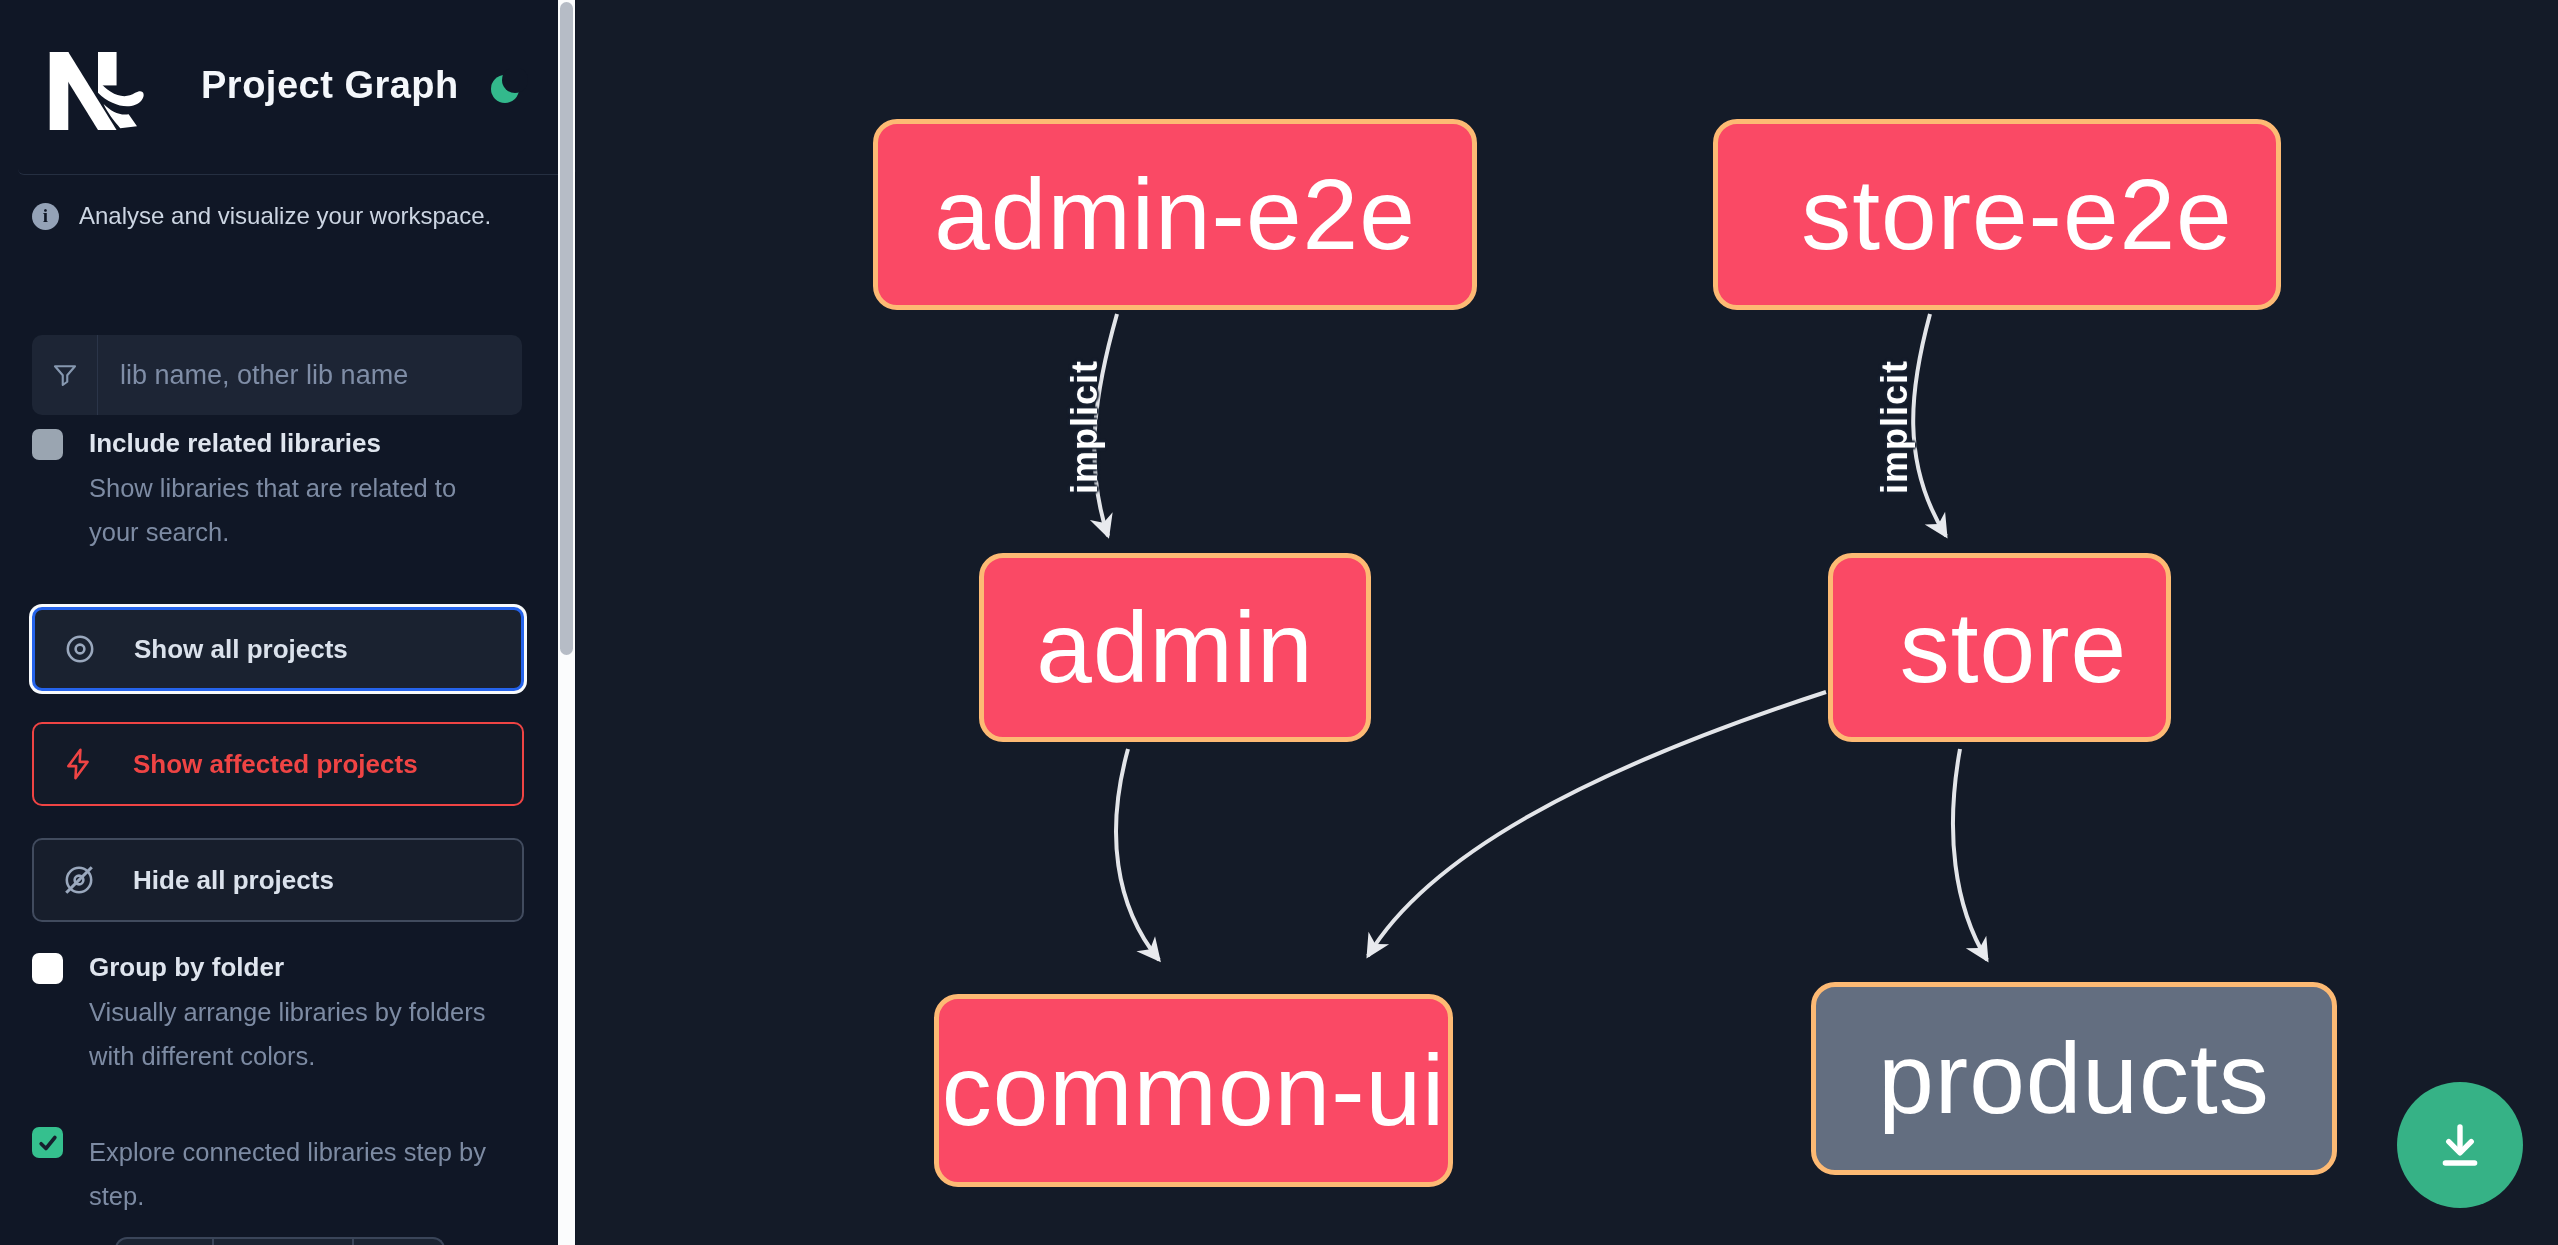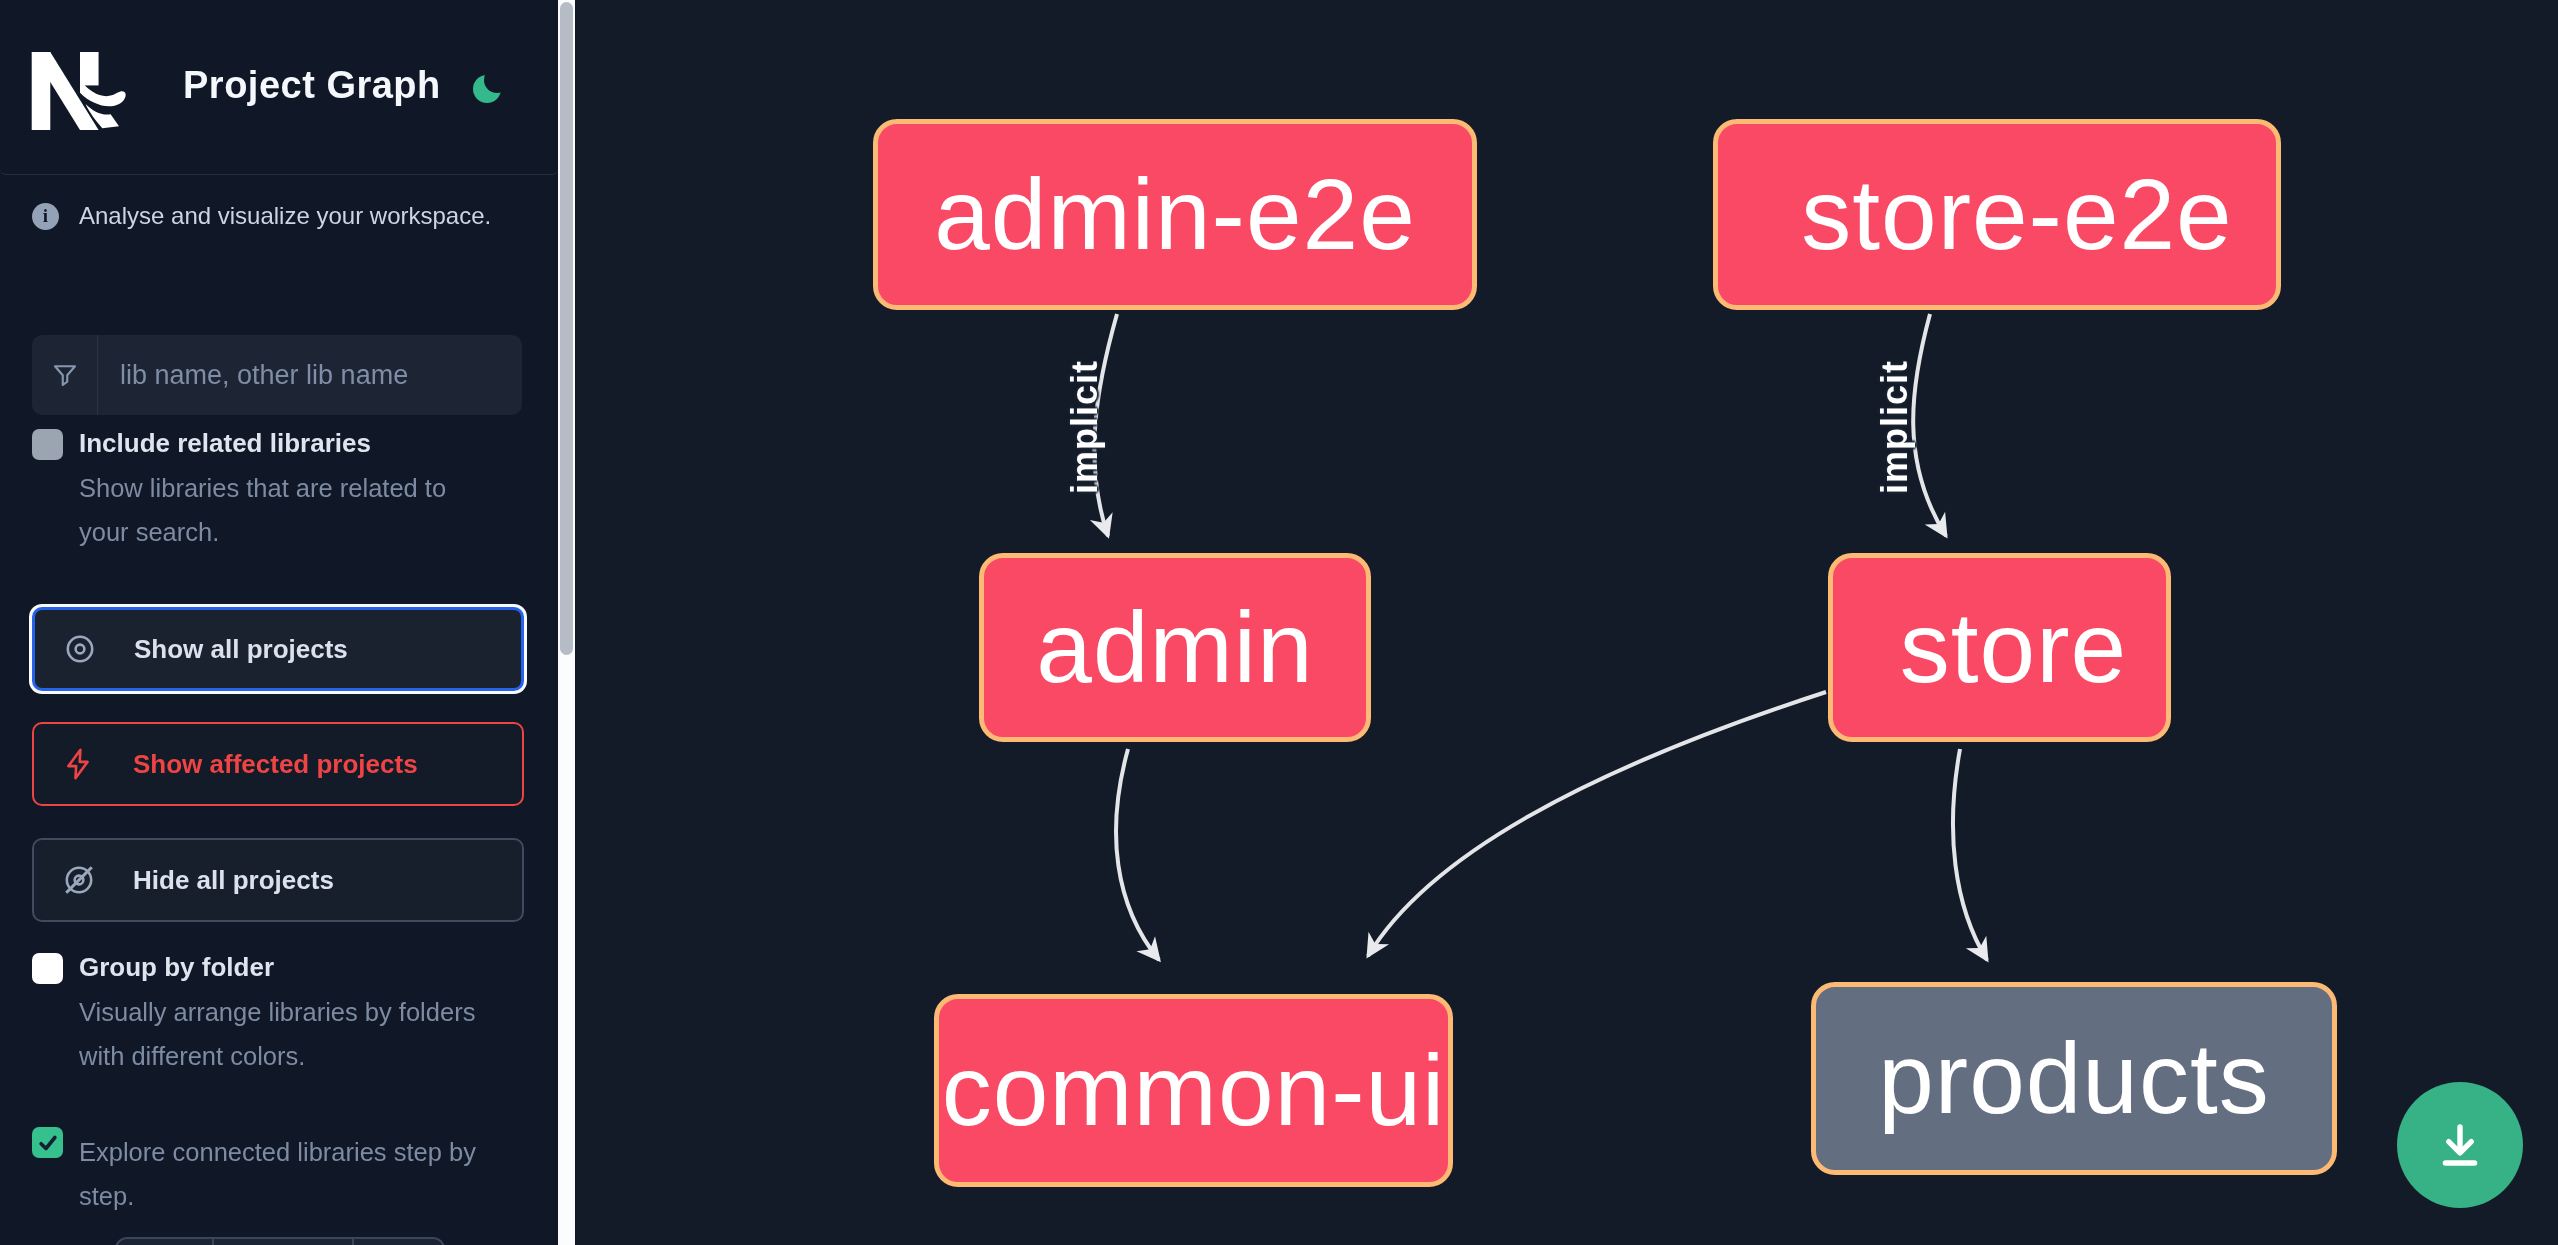--- a/index.html
+++ b/index.html
@@ -8,21 +8,21 @@
     width:2558px; height:1245px; position:relative; overflow:hidden;
     font-family:"Liberation Sans", sans-serif;
   }
 
   
   .sidebar {
     position:absolute; left:0; top:0; width:576px; height:1245px;
     background:#101726;
   }
   .sidebar-header {
-    position:absolute; left:0; top:0; width:558px; height:175px;
+    position:absolute; left:18px; top:0; width:558px; height:175px;
     border-bottom:1px solid #252f41;
     border-radius:6px;
   }
   .nx-logo { position:absolute; left:30px; top:52px; width:100px; height:78px; }
   .app-title {
     position:absolute; left:183px; top:64px; font-size:38px; font-weight:600;
     color:#f4f7fb; letter-spacing:0.5px;
   }
   .theme-toggle { position:absolute; left:470px; top:68px; width:40px; height:40px; cursor:pointer; background:none; border:none; }
 
@@ -38,21 +38,21 @@
     position:absolute; left:32px; top:335px; width:490px; height:80px;
     background:#1d2535; border-radius:10px; display:flex; align-items:stretch; overflow:hidden;
   }
   .search-icon-cell { width:66px; display:flex; align-items:center; justify-content:center; border-right:1px solid #2b3549; flex:none; }
   .search-input {
     flex:1; background:transparent; border:none; outline:none; color:#eab308;
     font-size:27px; padding:0 22px; font-family:"Liberation Sans", sans-serif;
   }
   .search-input::placeholder { color:#7f8da6; }
 
-  .toggle { position:absolute; left:32px; width:470px; display:flex; gap:16px; }
+  .toggle { position:absolute; left:32px; width:470px; display:flex; gap:26px; }
   .checkbox {
     width:31px; height:31px; border-radius:7px; margin-top:3px; flex:none; cursor:pointer;
     display:flex; align-items:center; justify-content:center;
   }
   .checkbox.disabled { background:#9aa5b1; }
   .checkbox.unchecked { background:#ffffff; }
   .checkbox.checked { background:#35c08e; }
   .toggle-label { font-size:26px; font-weight:600; color:#dfe5ee; line-height:34px; cursor:pointer; }
   .toggle-desc { font-size:25.5px; color:#7d8ba3; line-height:44px; margin-top:6px; width:410px; }
 

